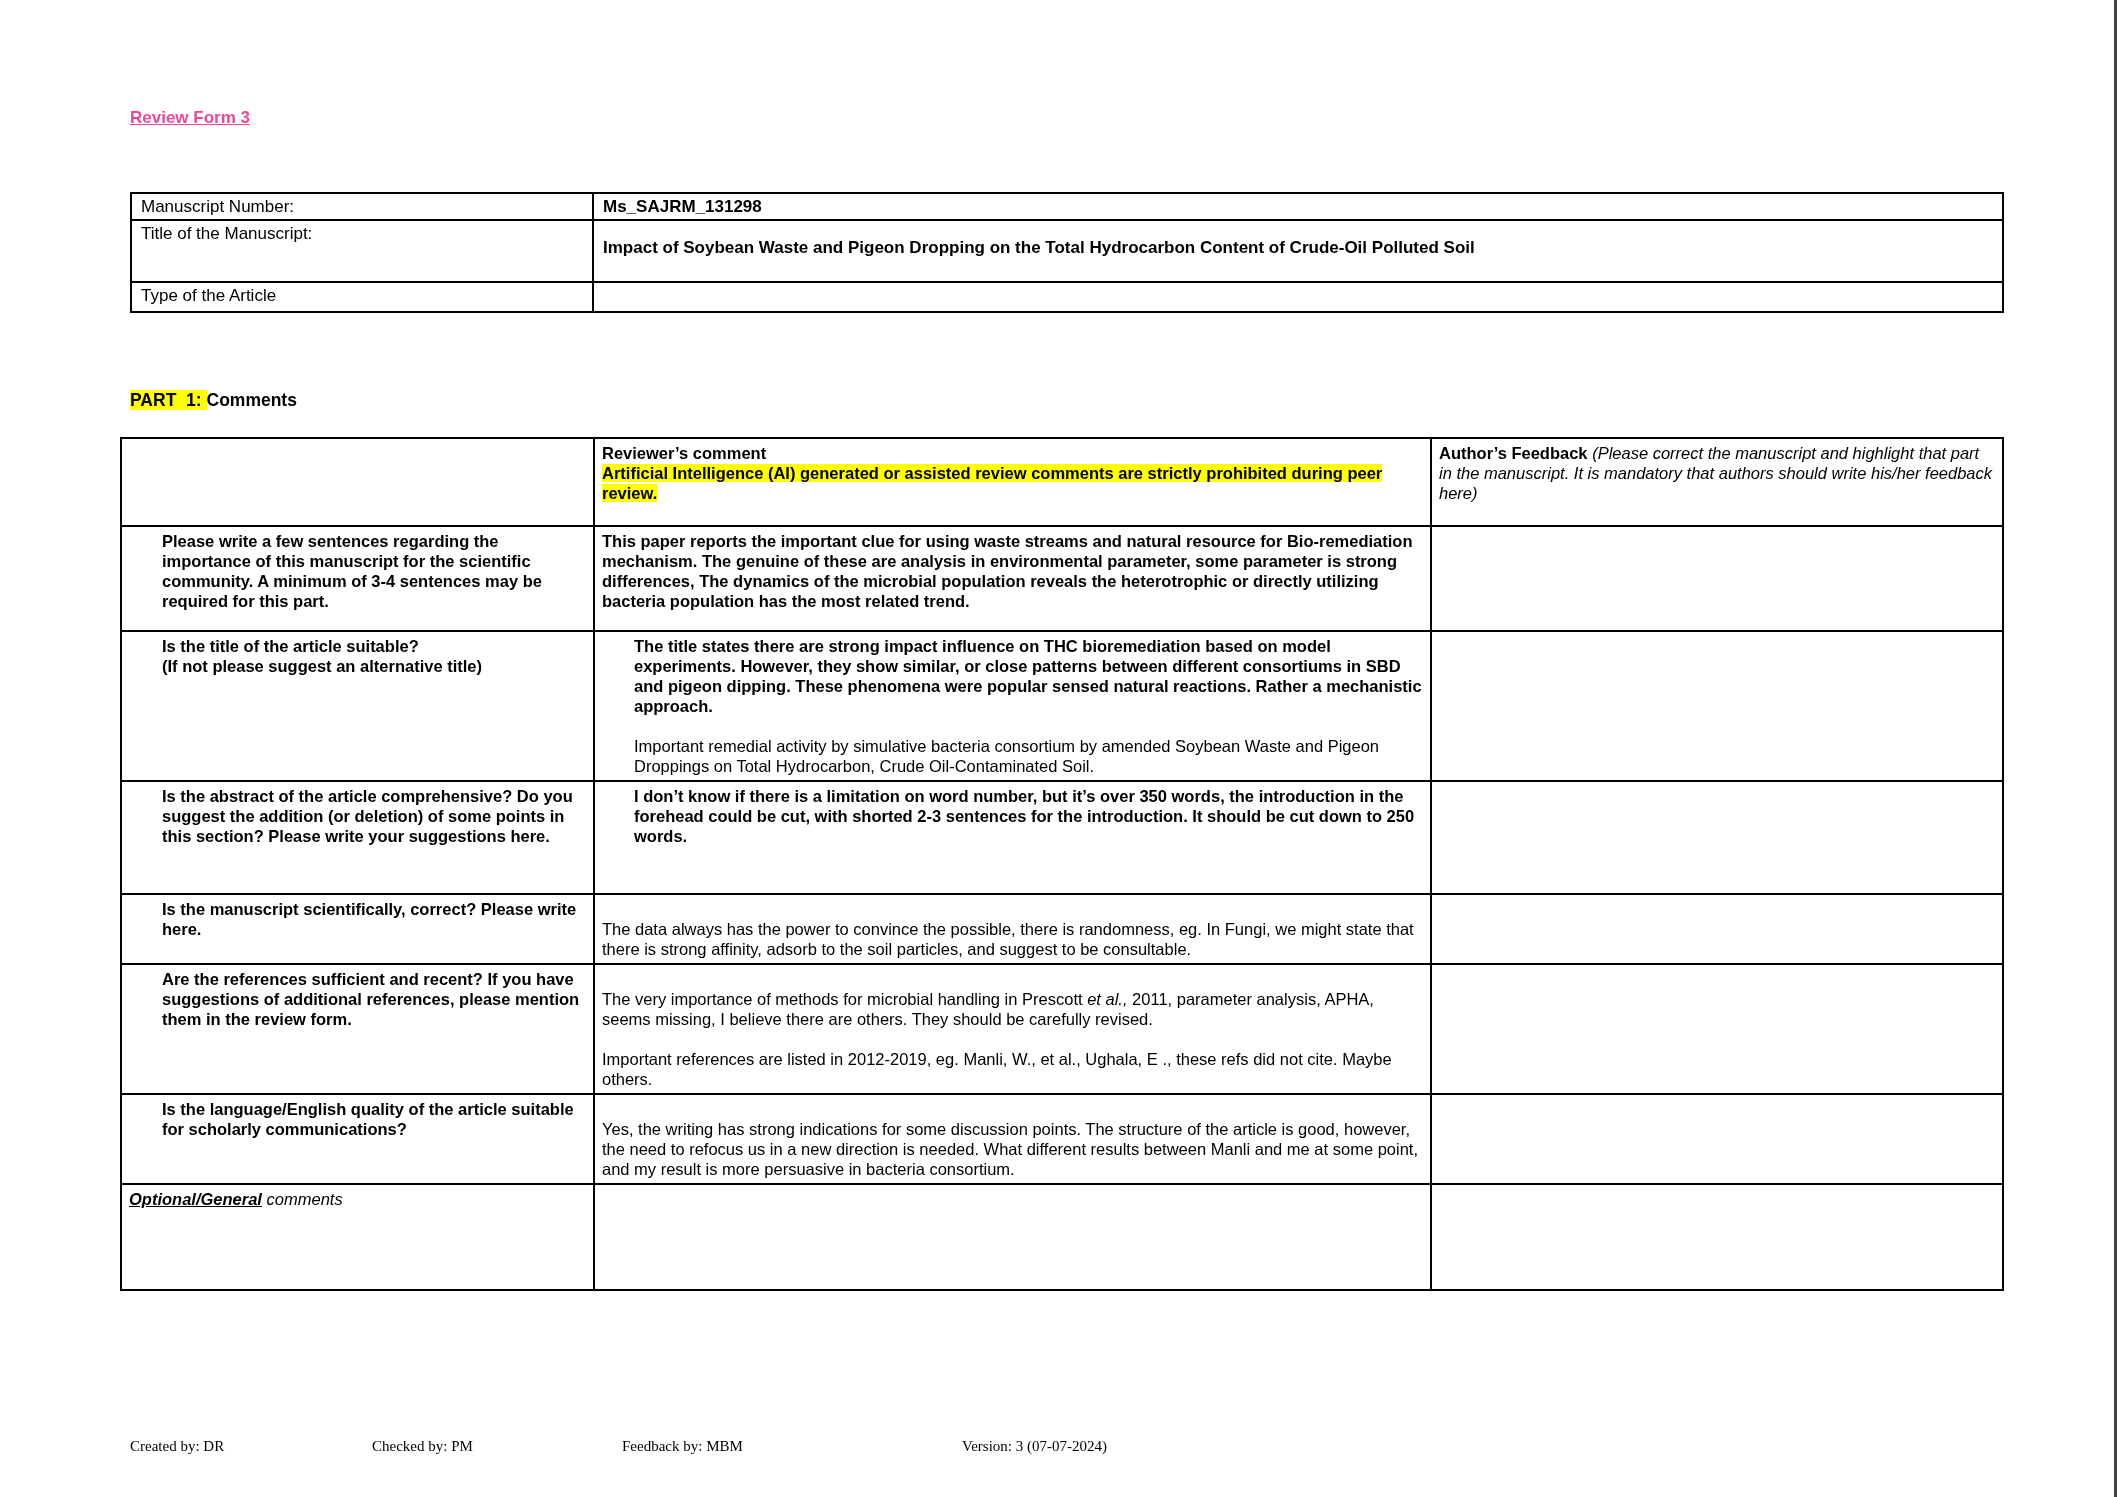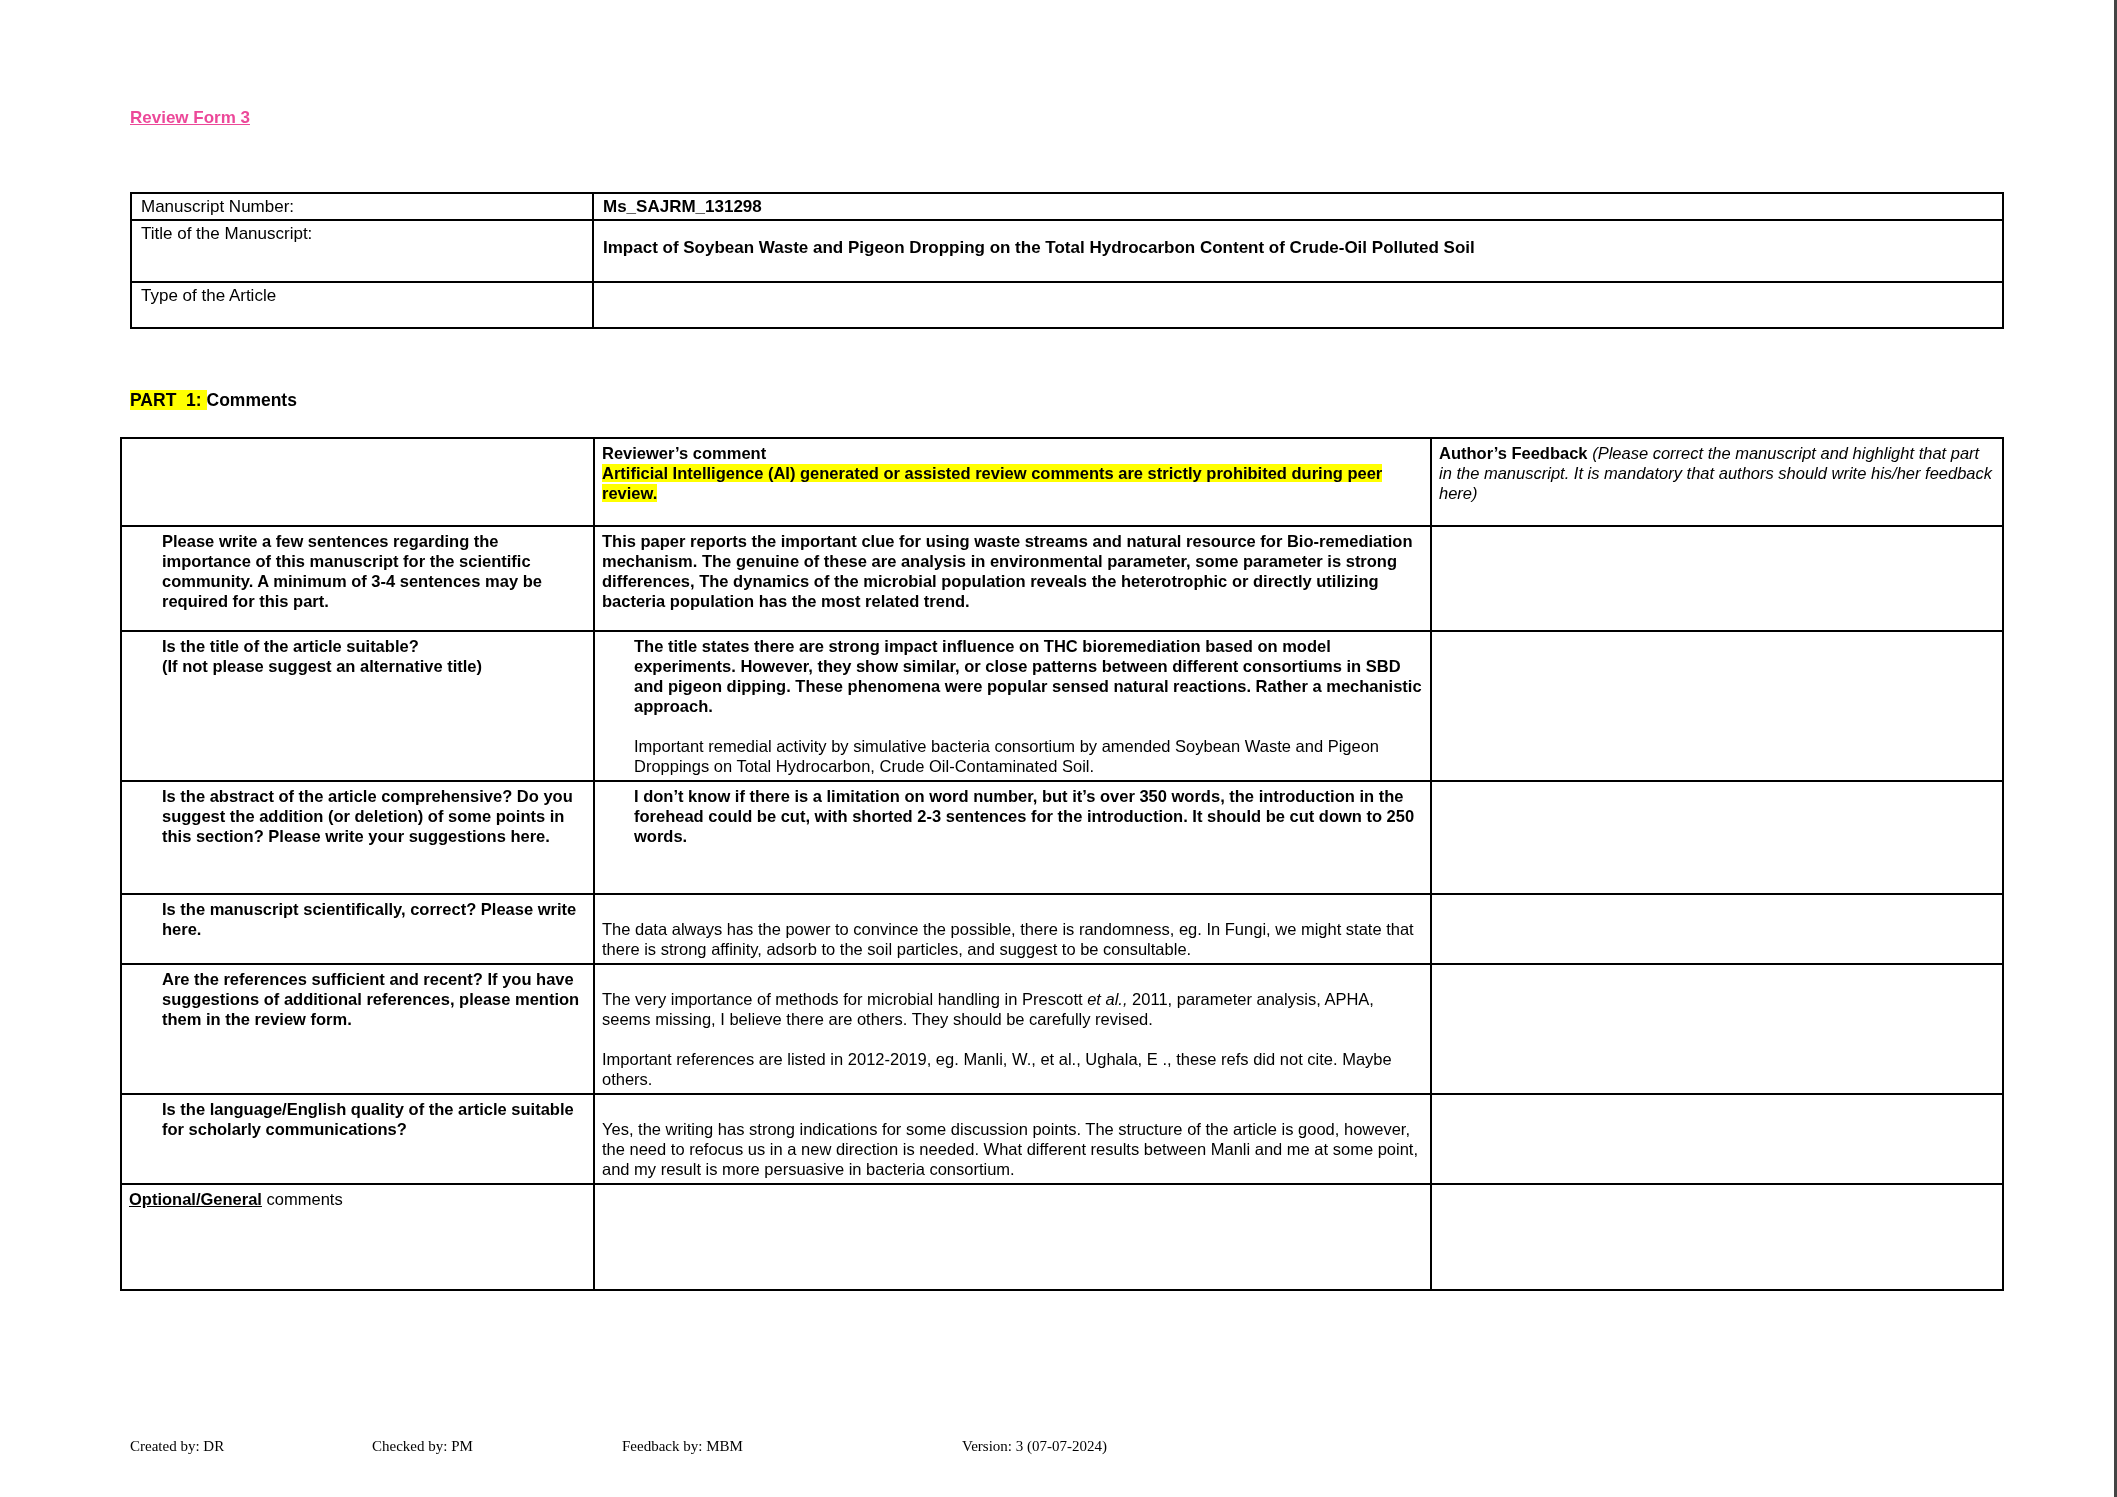--- a/index.html
+++ b/index.html
@@ -36,21 +36,21 @@
 
   
   .part1 { position: absolute; left: 130px; top: 390px; font-size: 17.5px; font-weight: bold; }
   .hl { background: #FFFF00; }
   .pre { white-space: pre-wrap; }
 
   
   .comments-table { position: absolute; left: 120px; top: 437px; width: 1882px; }
   .comments-table td { font-size: 16.5px; line-height: 20px; padding: 4px 7px; }
   .q-cell { padding-left: 40px !important; font-weight: bold; }
-  .q-cell-flush { padding-left: 7px !important; }
+  .q-cell-flush { padding-left: 7px !important; font-style: italic; }
   .ans-b { font-weight: bold; }
   .ans-r { font-weight: normal; margin-top: 20px; }
   .a-indent { margin-left: 32px; }
   .hdr-title { font-weight: bold; }
   .hdr-note-italic { font-style: italic; font-weight: normal; }
   .underline { text-decoration: underline; }
 
   
   .footer {
     position: absolute; left: 0; top: 1438px; width: 100%;
@@ -76,21 +76,21 @@
       </colgroup>
     <tbody>
     <tr style="height:26px">
       <td class="info-label">Manuscript Number:</td>
       <td class="b">Ms_SAJRM_131298</td>
     </tr>
     <tr style="height:62px">
       <td class="info-label">Title of the Manuscript:</td>
       <td class="b title-value-cell">Impact of Soybean Waste and Pigeon Dropping on the Total Hydrocarbon Content of Crude-Oil Polluted Soil</td>
     </tr>
-    <tr style="height:46px">
+    <tr style="height:30px">
       <td class="info-label">Type of the Article</td>
       <td></td>
     </tr>
   </tbody>
     </table>
 
   <div class="part1"><span class="hl pre">PART  1: </span><span>Comments</span></div>
 
   <table class="comments-table">
     <colgroup>

